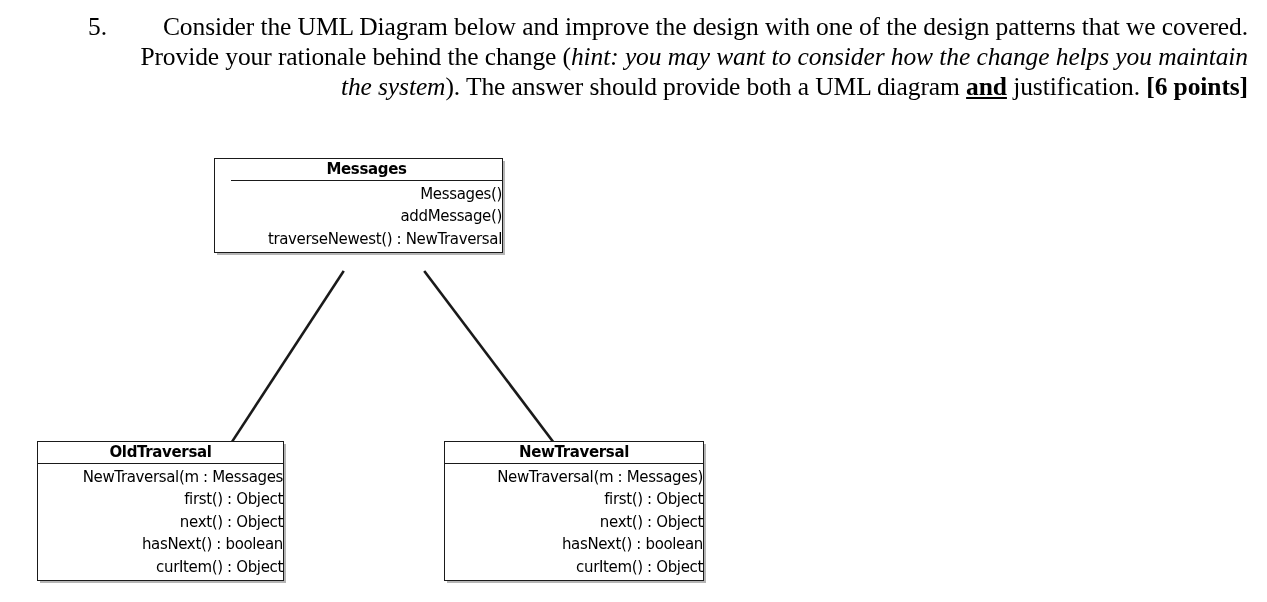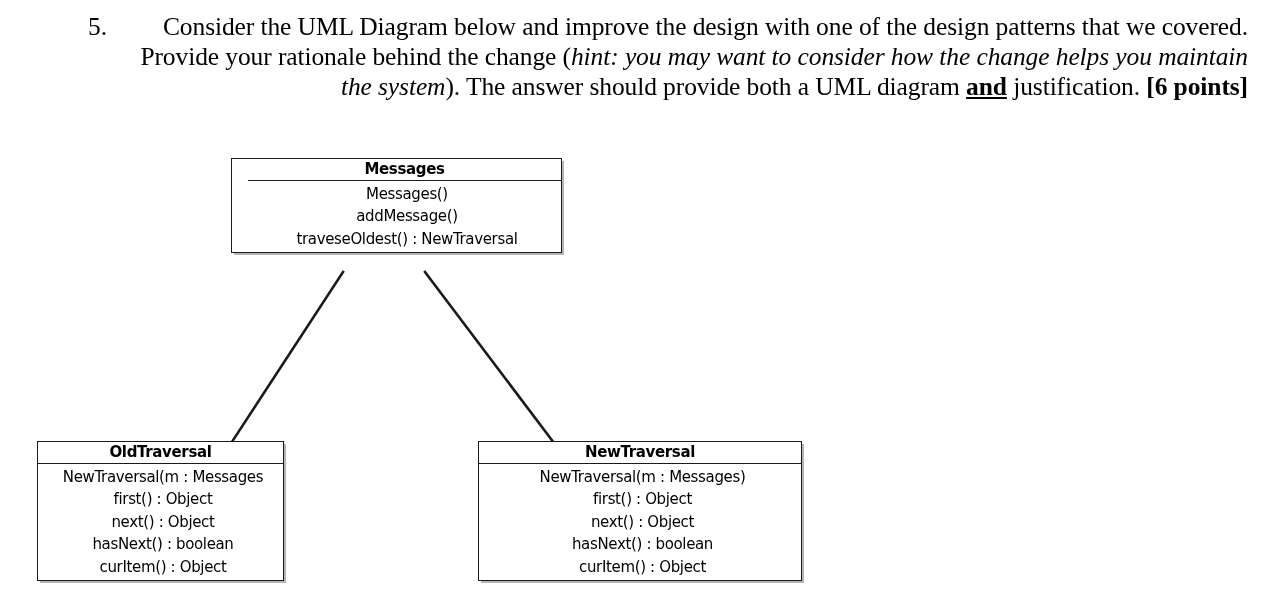--- a/index.html
+++ b/index.html
@@ -79,26 +79,26 @@
   }
   .uml-body {
     padding: 2px 0 2px 5px;
   }
   .uml-row {
     font-size: 15px;
     line-height: 22.4px;
     letter-spacing: -0.35px;
     white-space: nowrap;
     overflow: hidden;
-    text-align: center;
+    text-align: right;
   }
 
-  #class-messages      { left: 231px; top: 158px;  width: 331px; padding-left: 16px; }
+  #class-messages      { left: 214px; top: 158px;  width: 289px; padding-left: 16px; }
   #class-oldtraversal  { left: 37px;  top: 441px;  width: 247px; }
-  #class-newtraversal  { left: 478px; top: 441px;  width: 324px; }
+  #class-newtraversal  { left: 444px; top: 441px;  width: 260px; }
 </style>
 </head>
 <body>
 
 <div id="question-block">
   <div id="question-number">5.</div>
   <div id="question-text"><span>Consider the UML Diagram below and improve the design with one of the design patterns that we covered. Provide your rationale behind the change (</span><span class="it">hint: you may want to consider how the change helps you maintain the system</span><span>). The answer should provide both a UML diagram </span><span class="bu">and</span><span> justification. </span><span class="bd">[6 points]</span></div>
 </div>
 
 <div id="uml-canvas">
@@ -106,21 +106,21 @@
     <line x1="343" y1="272" x2="232.5" y2="441" stroke="#1a1a1a" stroke-width="2.6" stroke-linecap="square"></line>
     <line x1="425" y1="272" x2="552.5" y2="441" stroke="#1a1a1a" stroke-width="2.6" stroke-linecap="square"></line>
   </svg>
 </div>
 
 <div class="uml-class" id="class-messages">
   <div class="uml-header">Messages</div>
   <div class="uml-body">
     <div class="uml-row">Messages()</div>
     <div class="uml-row">addMessage()</div>
-    <div class="uml-row">traveseOldest() : NewTraversal</div>
+    <div class="uml-row">traverseNewest() : NewTraversal</div>
   </div>
 </div>
 
 <div class="uml-class" id="class-oldtraversal">
   <div class="uml-header">OldTraversal</div>
   <div class="uml-body">
     <div class="uml-row">NewTraversal(m : Messages</div>
     <div class="uml-row">first() : Object</div>
     <div class="uml-row">next() : Object</div>
     <div class="uml-row">hasNext() : boolean</div>

